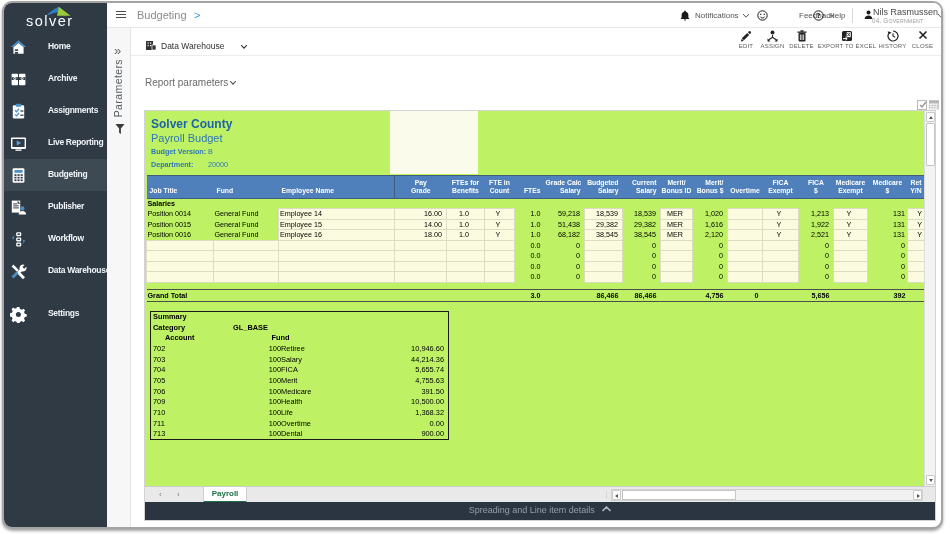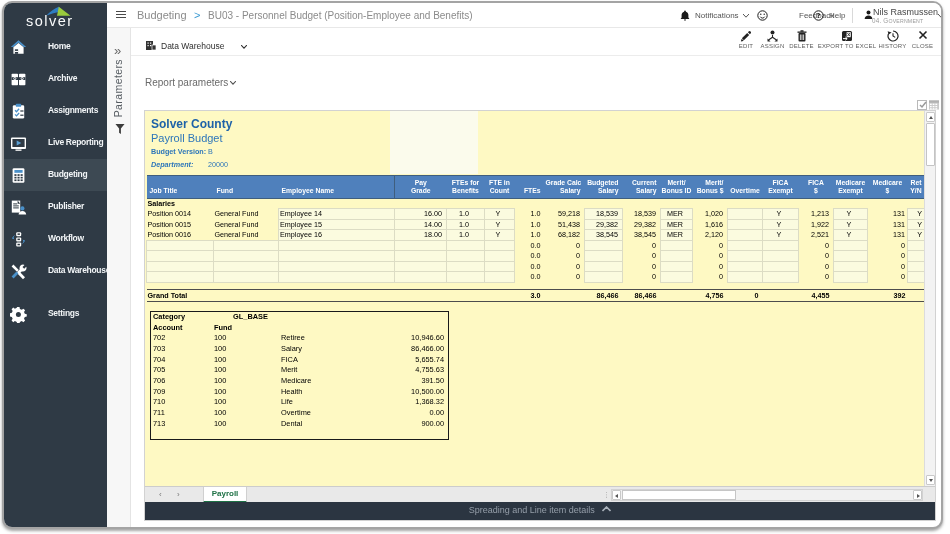--- a/index.html
+++ b/index.html
@@ -25,21 +25,21 @@
 #params{position:absolute;left:103px;top:25px;width:24px;height:501px;background:#f7f7f7;border-right:1px solid #e4e4e4;}
 #params .vt{position:absolute;left:5px;top:31px;writing-mode:vertical-rl;transform:rotate(180deg);font-size:10.5px;color:#555b61;letter-spacing:.4px;}
 #params .chev{position:absolute;left:7px;top:15px;font-size:13px;color:#666;}
 
 #toolbar{position:absolute;left:127px;top:25px;width:814px;height:28px;border-bottom:1px solid #ececec;background:#fff;}
 .tbicon{position:absolute;top:2px;width:40px;text-align:center;}
 .tbicon .lab{font-size:6px;color:#5d5d5d;letter-spacing:.2px;margin-top:1px;white-space:nowrap;}
 #repparam{position:absolute;left:141px;top:74px;font-size:10px;color:#6a6a6a;}
 
 #report{position:absolute;left:140px;top:107px;width:792px;height:411px;border:1px solid #d2d2d2;background:#fff;}
-#sheet{position:absolute;left:0;top:0;width:779px;height:375px;background:#fef9c3;overflow:hidden;}
+#sheet{position:absolute;left:0;top:0;width:779px;height:375px;background:#bef264;overflow:hidden;}
 #sc{position:absolute;left:6px;top:6px;font-size:12px;font-weight:bold;color:#1e62a8;}
 #pb{position:absolute;left:6px;top:20.5px;font-size:11px;color:#2d76ba;}
 .meta{position:absolute;left:6px;font-size:7.2px;font-weight:bold;color:#2d76ba;}
 .metaval{position:absolute;left:63px;font-size:7.2px;color:#2d76ba;}
 .ybox{position:absolute;background:#fdfdea;border:1px solid #e9e9d9;}
 
 #tbl{position:absolute;left:1px;top:63.5px;width:778px;border-collapse:collapse;table-layout:fixed;font-size:7.2px;color:#000;}
 #tbl td,#tbl th{padding:0 4px 0 1px;overflow:hidden;white-space:nowrap;vertical-align:middle;}
 #tbl thead th{background:#4f80bc;color:#fff;font-weight:bold;font-size:6.8px;line-height:8.2px;vertical-align:bottom;padding:0 1px 2px 1px;text-align:center;border-top:1.5px solid #3f5e7e;border-bottom:1px solid #3f5e7e;}
 #tbl thead th.lft{text-align:left;padding-left:3px;}
@@ -47,21 +47,21 @@
 #tbl tr{height:10.5px;}
 #tbl td:nth-child(17),#tbl td:nth-child(18){padding-right:2px;}
 .num{text-align:right;}
 .ctr{text-align:center;}
 td.y{background:#fbfbdf;border:1px solid #dcdcc4;}
 #gt td{font-weight:bold;border-top:1px solid #4d4d4d;border-bottom:1px solid #4d4d4d;}
 
 #summary{position:absolute;left:5px;top:200px;width:299px;height:129px;border:1px solid #1a1a1a;font-size:7.4px;line-height:10.66px;color:#000;}
 #summary .r{white-space:nowrap;display:flex;}
 #summary .c1{width:63px;padding-left:2px;}
-#summary .c2{width:67px;}
+#summary .c2{width:67px;text-align:right;}
 #summary .c3{width:95px;}
 #summary .c4{width:68px;text-align:right;}
 
 #vsb{position:absolute;left:779px;top:0;width:11px;height:375px;background:#f3f3f3;border-left:1px solid #dcdcdc;}
 .sbtn{position:absolute;left:1px;width:9px;height:10px;background:#fff;border:1px solid #c9c9c9;border-radius:1px;}
 .tri{position:absolute;width:0;height:0;}
 #vthumb{position:absolute;left:1px;top:12px;width:9px;height:43px;background:#fff;border:1px solid #c4c4c4;border-radius:1px;}
 #tabs{position:absolute;left:0;top:375px;width:790px;height:16px;background:#e9e9e9;border-top:1px solid #cccccc;}
 .tabarrow{position:absolute;top:3px;font-size:8px;color:#777;}
 #ptab{position:absolute;left:58px;top:0;width:44px;height:16px;background:#fff;border-left:1px solid #d0d0d0;border-right:1px solid #d0d0d0;border-bottom:2px solid #1e7145;color:#1e7145;font-weight:bold;font-size:8px;text-align:center;line-height:14px;}
@@ -203,21 +203,20 @@
           </span>
           <span class="lb">Settings</span>
         </div>
       </div>
   </div>
 
   <div id="topbar">
     <div id="burger"></div>
     <div class="crumb" style="left:30px;">Budgeting</div>
     <div class="crumb" style="left:87px;color:#3b9ad2;">&gt;</div>
-    <div class="crumb" style="left:101px;top:7px;font-size:10px;">BU03 - Personnel Budget (Position-Employee and Benefits)</div>
   <div class="tr-item" style="left:573px;text-align:center;">
         <svg width="10" height="11" viewBox="0 0 10 11">
           <path d="M5 0.5c.5 0 .9.4.9.9v.4C7.5 2.2 8.4 3.5 8.4 5v2.5l1 1.5H.6l1-1.5V5c0-1.5.9-2.8 2.5-3.2v-.4c0-.5.4-.9.9-.9Z" fill="#1a1a1a"></path>
           <path d="M3.9 9.6a1.1 1.1 0 0 0 2.2 0Z" fill="#1a1a1a"></path>
         </svg>
         <span style="margin-left:5px;">Notifications</span>
         <span style="margin-left:4px;">
           <svg width="6" height="4" viewBox="0 0 6 4">
             <path d="M0 0l3 3.2L6 0" fill="none" stroke="#555" stroke-width="1"></path>
           </svg>
@@ -370,21 +369,21 @@
     </svg>
 
   <div id="report">
     <div id="sheet">
       <div class="ybox" style="left:245px;top:0;width:88px;height:63px;border:none;background:#fbfbec;"></div>
       <div id="sc">Solver County</div>
       <div id="pb">Payroll Budget</div>
       <div class="meta" style="top:36px;">Budget Version:</div>
 
       <div class="metaval" style="top:36px;">B</div>
-      <div class="meta" style="top:49px;font-style:italic;">Department:</div>
+      <div class="meta" style="top:49px;">Department:</div>
 
       <div class="metaval" style="top:49px;">20000</div>
       <table id="tbl">
           <colgroup>
             <col style="width:67px">
             <col style="width:65px">
             <col style="width:116px">
             <col style="width:52px">
             <col style="width:38px">
             <col style="width:30px">
@@ -578,51 +577,57 @@
               <td class="num"></td>
               <td class="num"></td>
               <td class="num">3.0</td>
               <td class="num"></td>
               <td class="num">86,466</td>
               <td class="num">86,466</td>
               <td class="num"></td>
               <td class="num">4,756</td>
               <td class="num">0</td>
               <td class="num"></td>
-              <td class="num">4,455</td>
+              <td class="num">5,656</td>
               <td class="num"></td>
               <td class="num">392</td>
               <td class="num"></td>
             </tr>
           </tbody>
         </table>
       <div id="summary">
+          <div class="r" style="font-weight:bold;">
+            <span class="c1">Summary</span>
+            <span class="c2"></span>
+            <span class="c3"></span>
+            <span class="c4"></span>
+          </div>
           <div class="r" style="font-weight:bold;gap:48px;">
             <span class="c1">Category</span>
             <span class="c2">GL_BASE</span>
             <span class="c3"></span>
             <span class="c4"></span>
           </div>
-          <div class="r" style="font-weight:bold;">
+          <div class="r" style="font-weight:bold;margin-left:12px;">
             <span class="c1">Account</span>
             <span class="c2">Fund</span>
             <span class="c3"></span>
             <span class="c4"></span>
           </div>
           <div class="r" style="">
             <span class="c1">702</span>
             <span class="c2">100</span>
             <span class="c3">Retiree</span>
             <span class="c4">10,946.60</span>
           </div>
           <div class="r" style="">
             <span class="c1">703</span>
             <span class="c2">100</span>
             <span class="c3">Salary</span>
-            <span class="c4">86,466.00</span>
+            <span class="c4">44,214.36</span>
           </div>
           <div class="r" style="">
             <span class="c1">704</span>
             <span class="c2">100</span>
             <span class="c3">FICA</span>
             <span class="c4">5,655.74</span>
           </div>
           <div class="r" style="">
             <span class="c1">705</span>
             <span class="c2">100</span>

